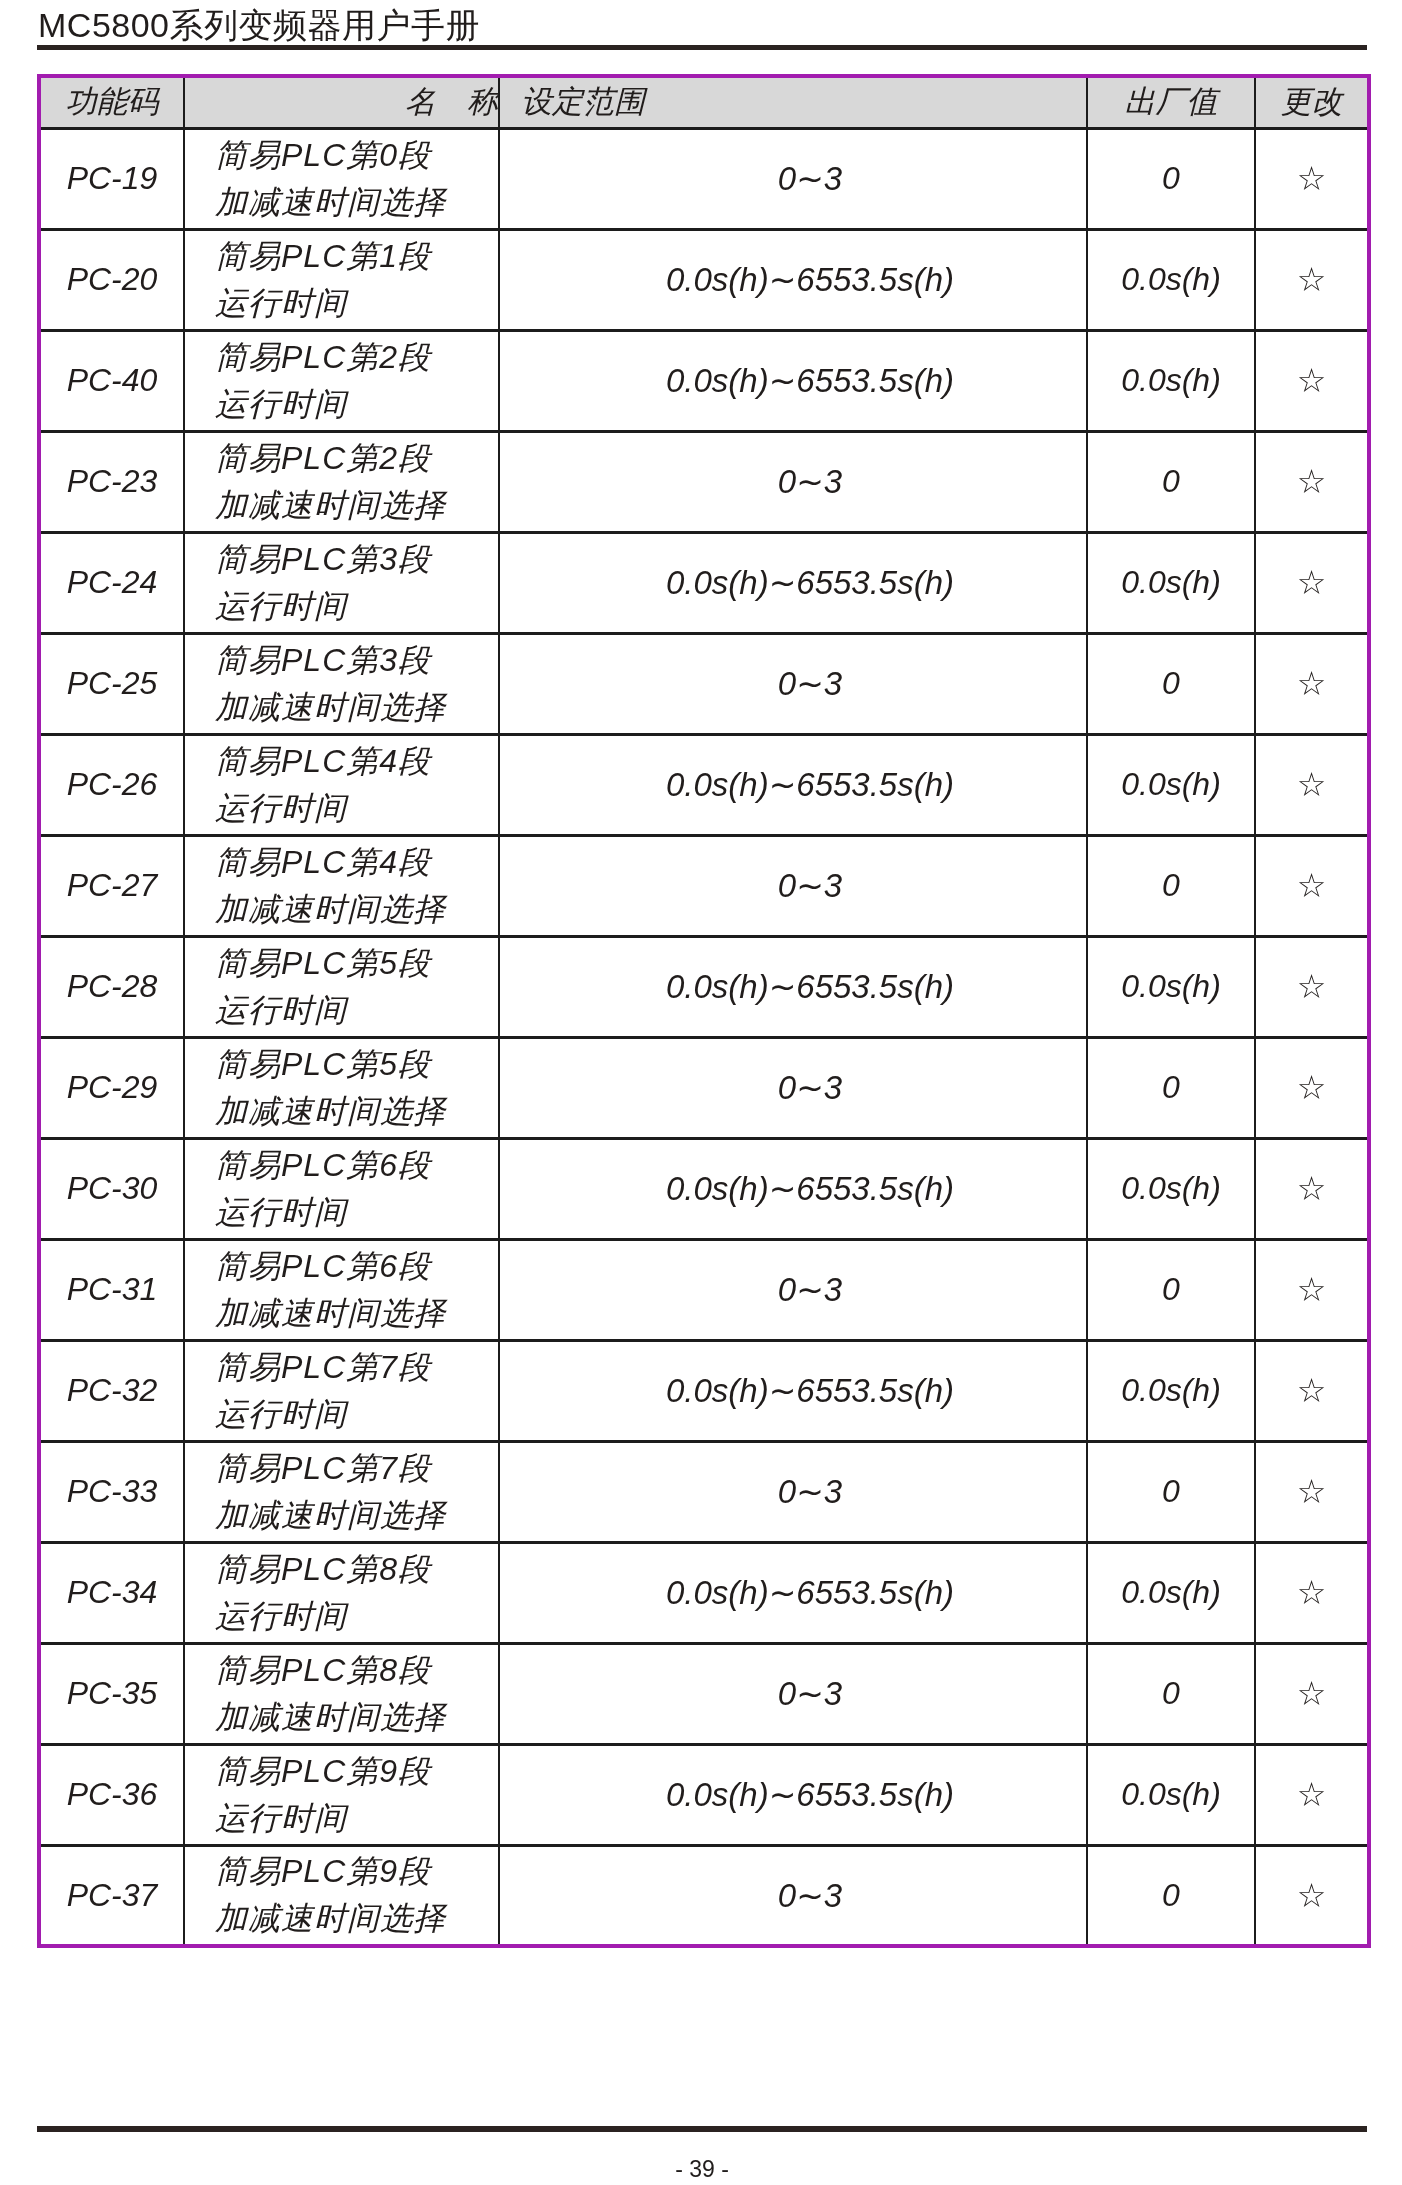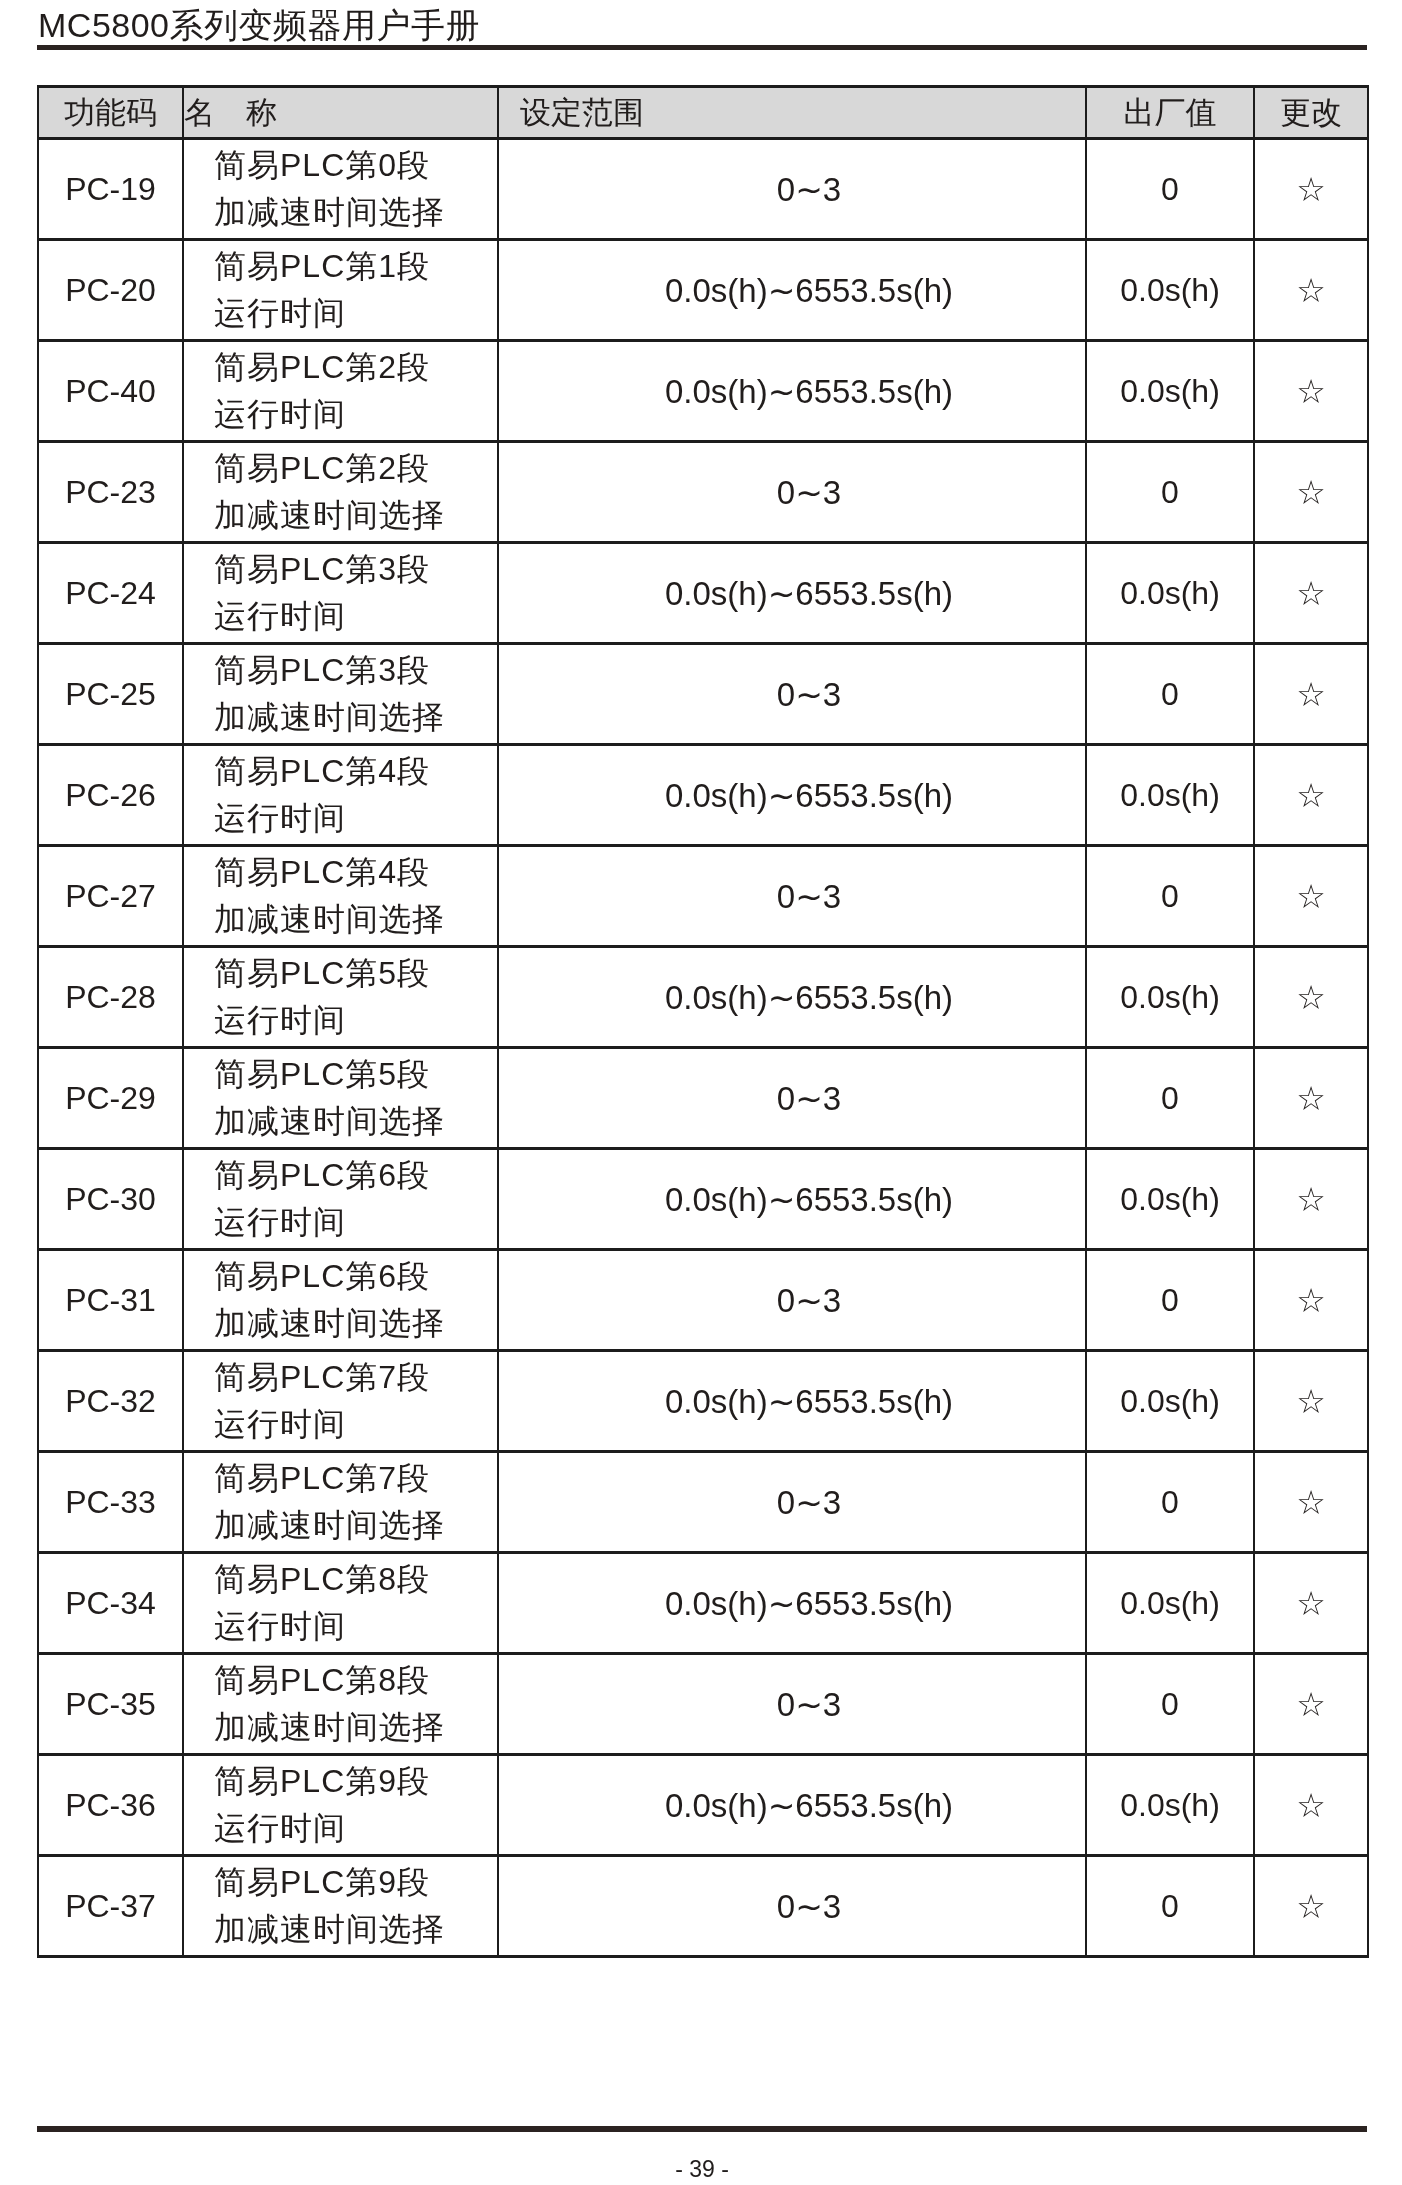--- a/index.html
+++ b/index.html
@@ -28,43 +28,44 @@
     position: absolute;
     left: 37px;
     top: 45px;
     width: 1330px;
     height: 5px;
     background: #2b2321;
   }
   table.fc-table {
     position: absolute;
     left: 37px;
-    top: 85px;
+    top: 74px;
     width: 1330px;
     border-collapse: collapse;
     table-layout: fixed;
-    border: 2px solid #a21caf;
+    border: 4px solid #a21caf;
+    font-style: italic;
   }
   .fc-table th, .fc-table td {
     border: 3px solid #1c1c1c;
     border-left-width: 2px;
     border-right-width: 2px;
     padding: 0;
     vertical-align: middle;
     overflow: hidden;
   }
   .fc-table thead tr { height: 52px; }
   .fc-table tbody tr { height: 101px; margin-top: 24px; }
   .fc-table th {
     background: #d8d8d8;
     font-weight: normal;
     font-size: 31px;
   }
   th.h-code, th.h-default, th.h-change { text-align: center; }
-  th.h-name { text-align: left; }
+  th.h-name { text-align: right; }
   th.h-range { text-align: left; padding-left: 21px; }
   td.c-code {
     text-align: center;
     font-size: 32px;
   }
   td.c-name {
     font-size: 32px;
     line-height: 47px;
     padding-left: 30px;
     padding-right: 6px;

